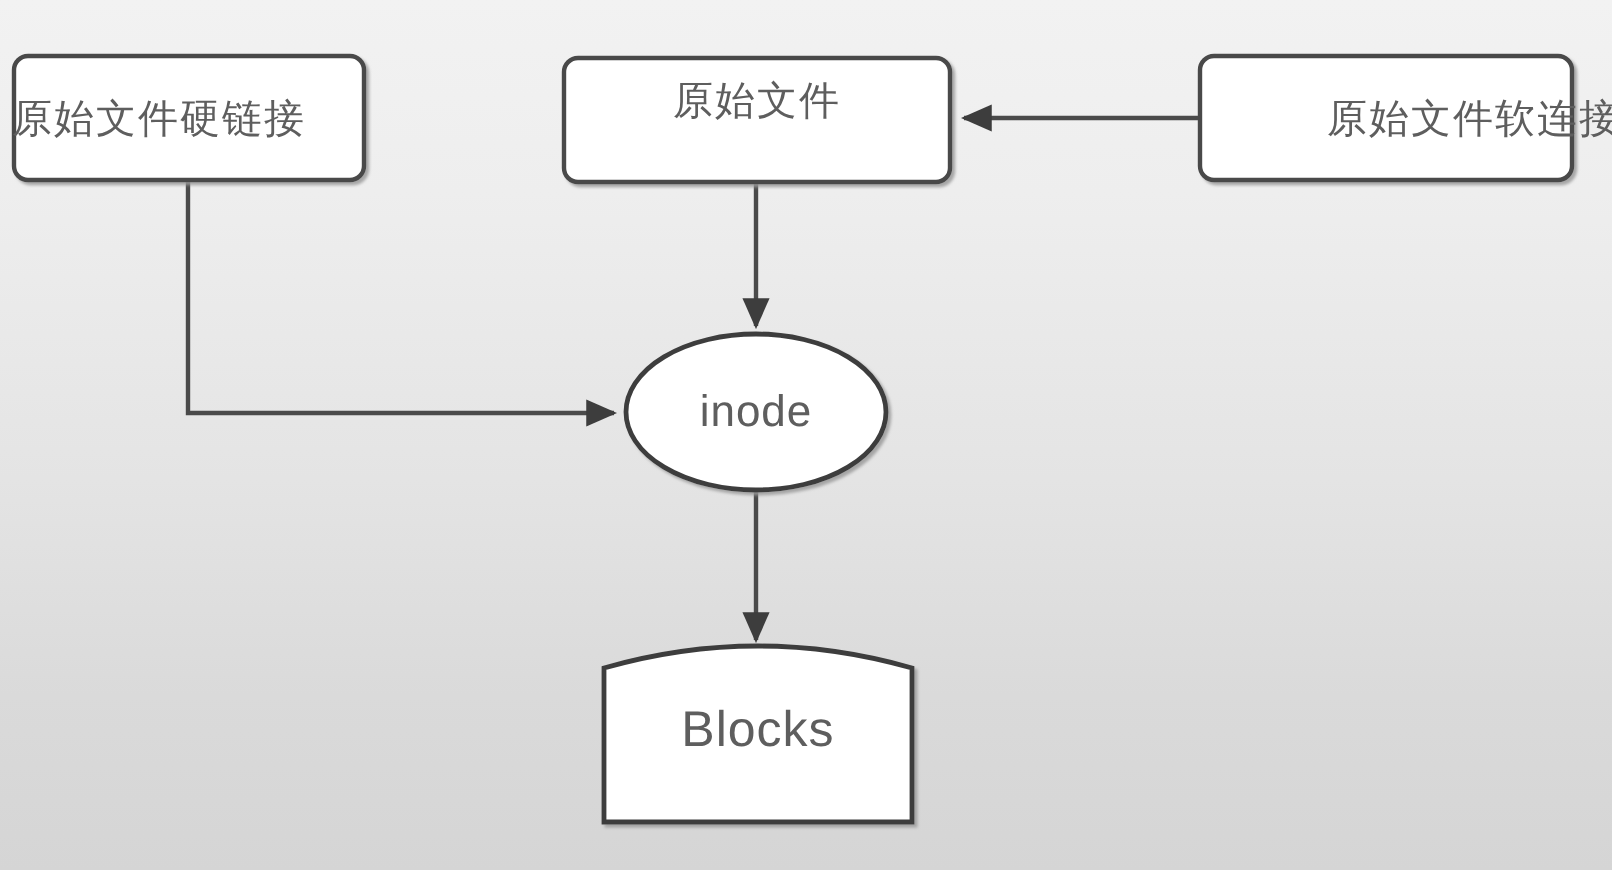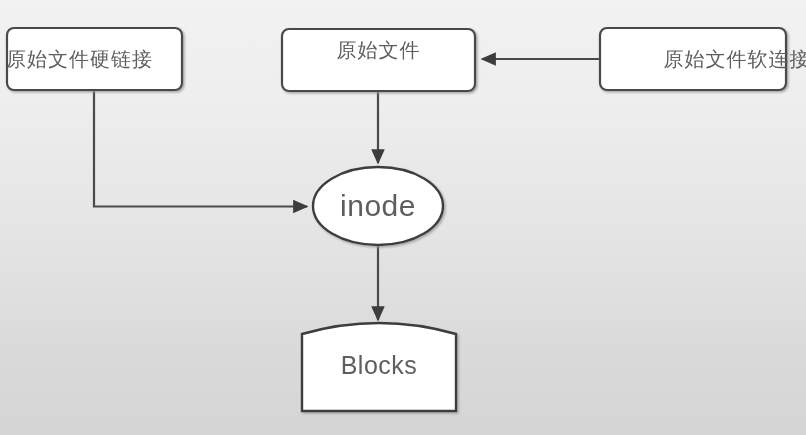--- a/index.html
+++ b/index.html
@@ -33,21 +33,21 @@
     color: #5e5e5e;
     text-align: center;
     white-space: nowrap;
     pointer-events: none;
   }
   .label-cjk {
     font-size: 20px;
     letter-spacing: 1px;
   }
   .label-latin {
-    font-size: 30px;
+    font-size: 22px;
     letter-spacing: 0.5px;
   }
   .label-blocks {
     font-size: 25px;
     letter-spacing: 0.5px;
   }
 </style>
 </head>
 <body>
 

